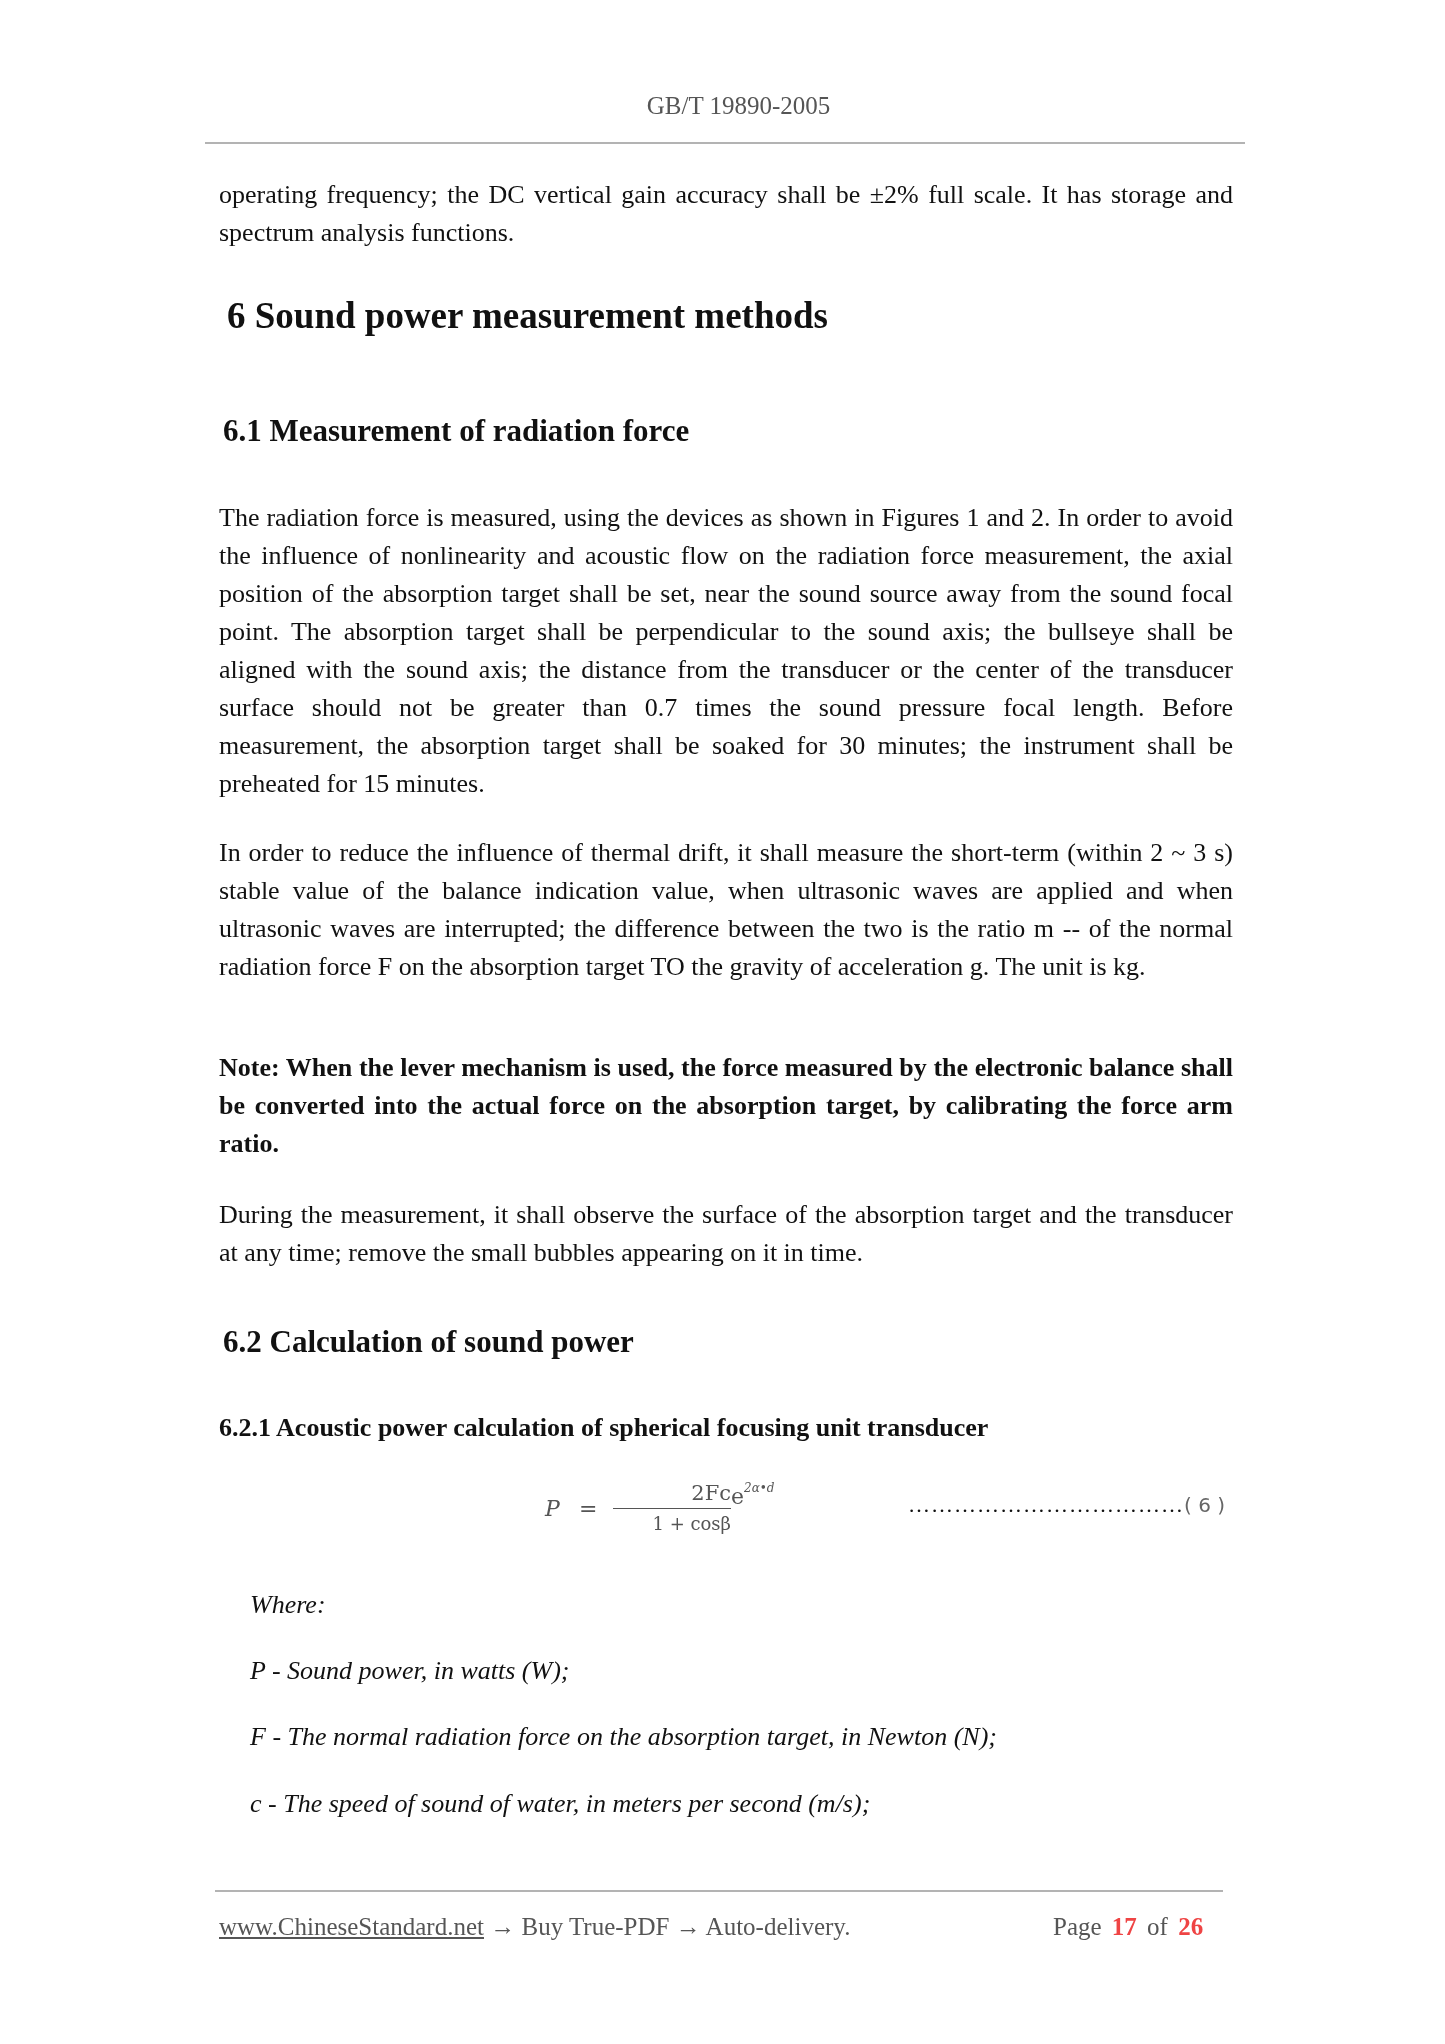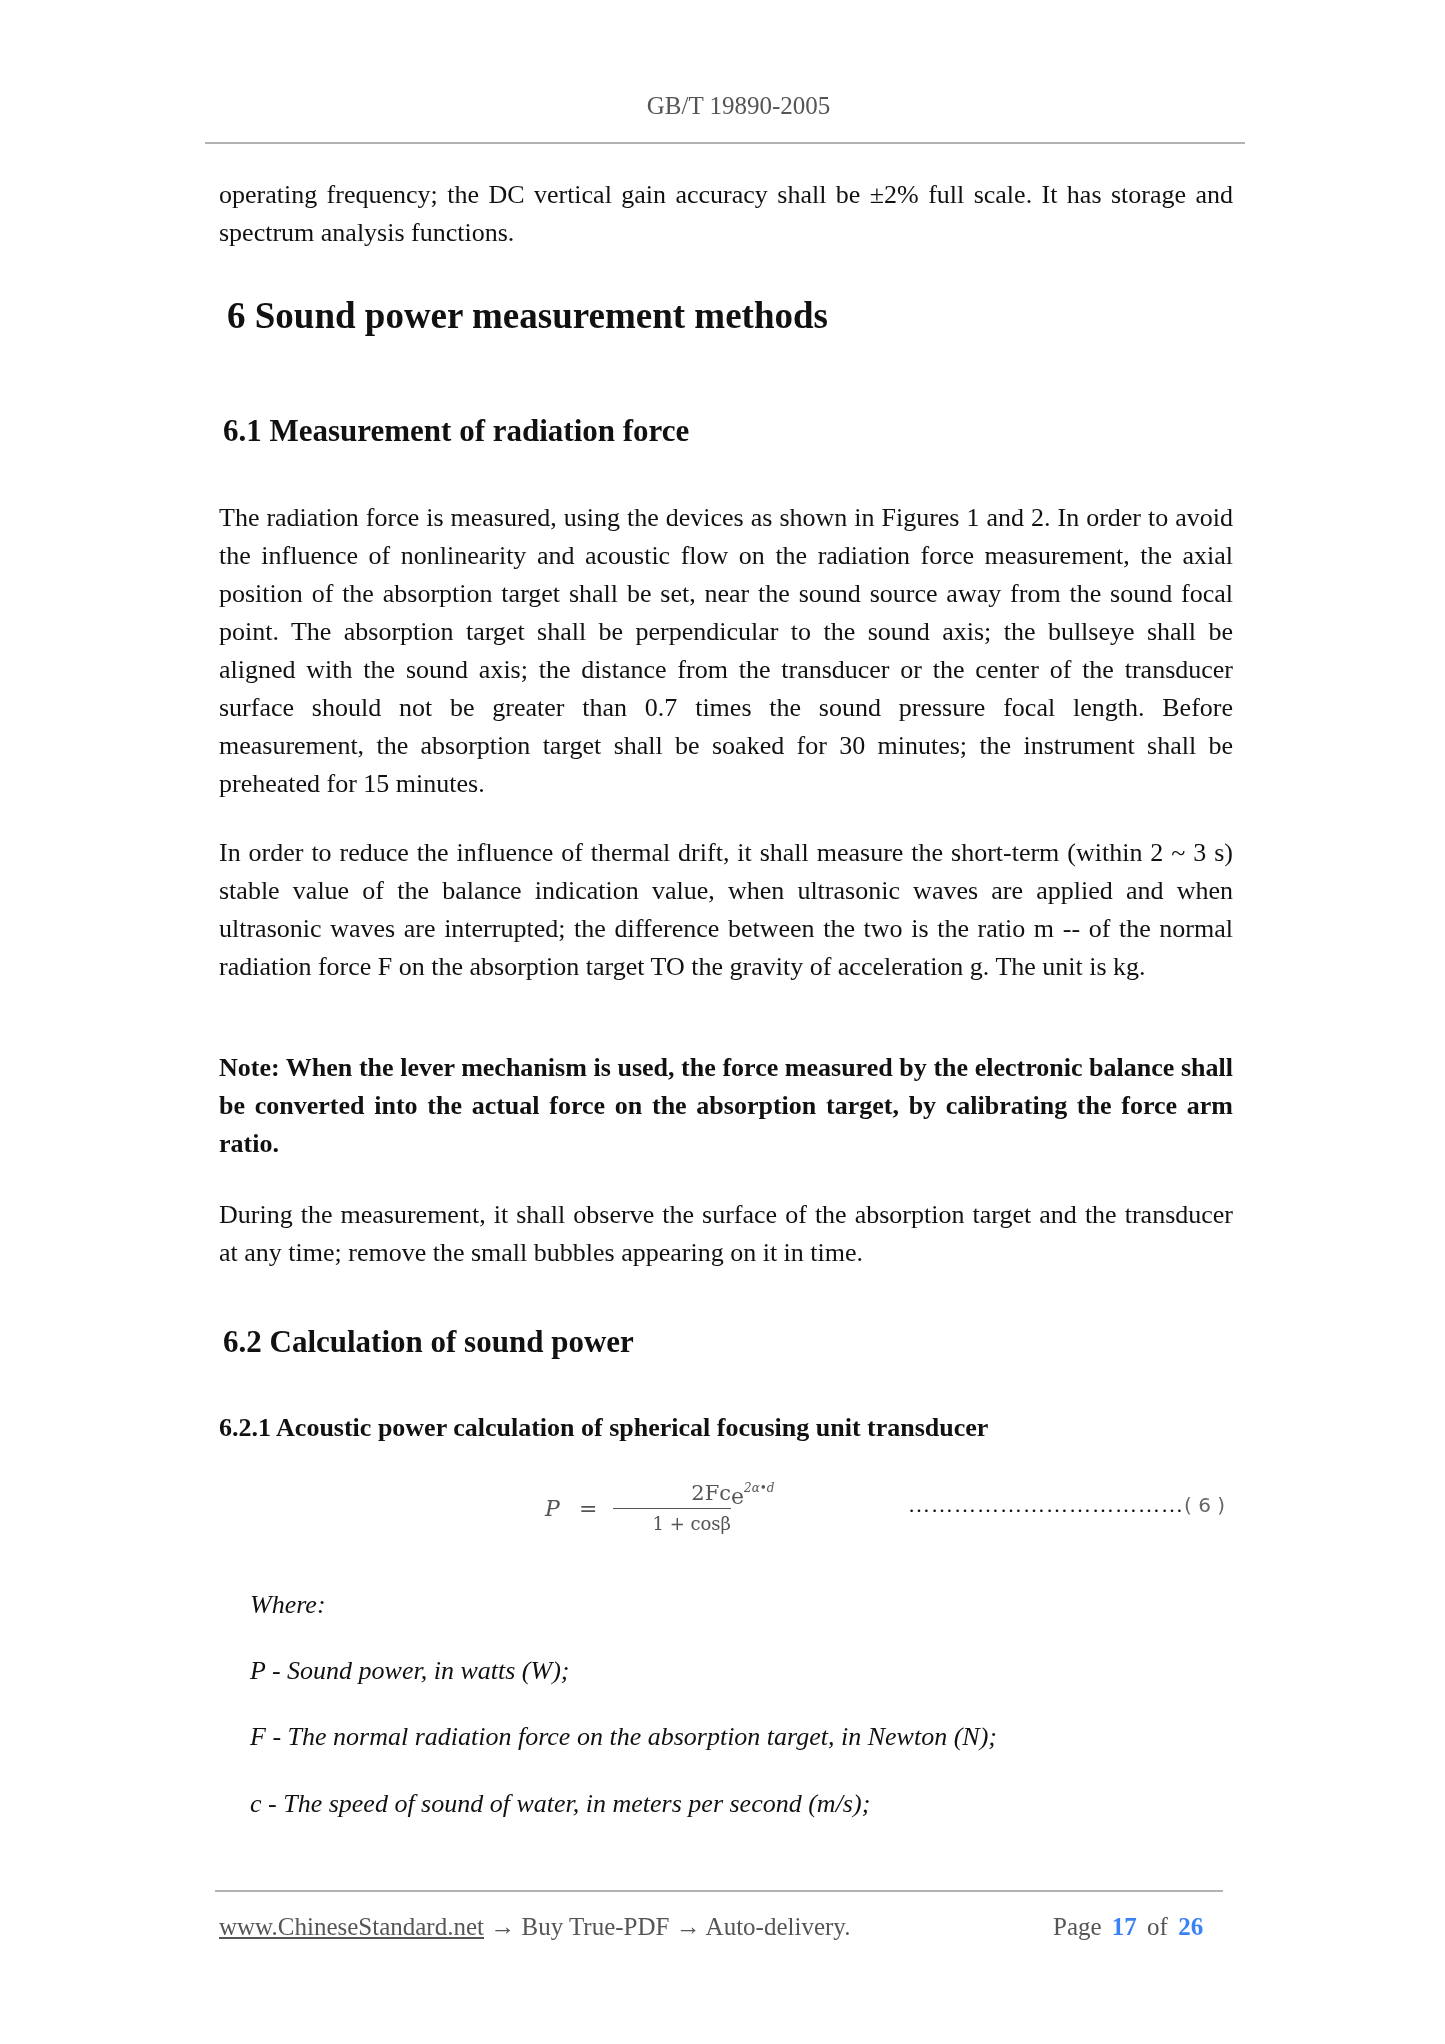--- a/index.html
+++ b/index.html
@@ -57,21 +57,21 @@
       height: 0; border-top: 2px solid #b3b3b3;
     }
     .footer-left {
       position: absolute; left: 219px; top: 1913px; font-size: 25px; color: #555555;
     }
     .footer-left a { color: #555555; text-decoration: underline; }
     .footer-right {
       position: absolute; left: 1053px; top: 1913px; font-size: 25px; color: #555555;
       word-spacing: 4px;
     }
-    .footer-right b { color: #3b82f6; }
+    .footer-right b { color: #ef4444; }
   </style>
 </head>
 <body>
 
 <div>
   <div class="header-title">GB/T 19890-2005</div>
   <div class="header-rule"></div>
 </div>
 
 <div class="content">

